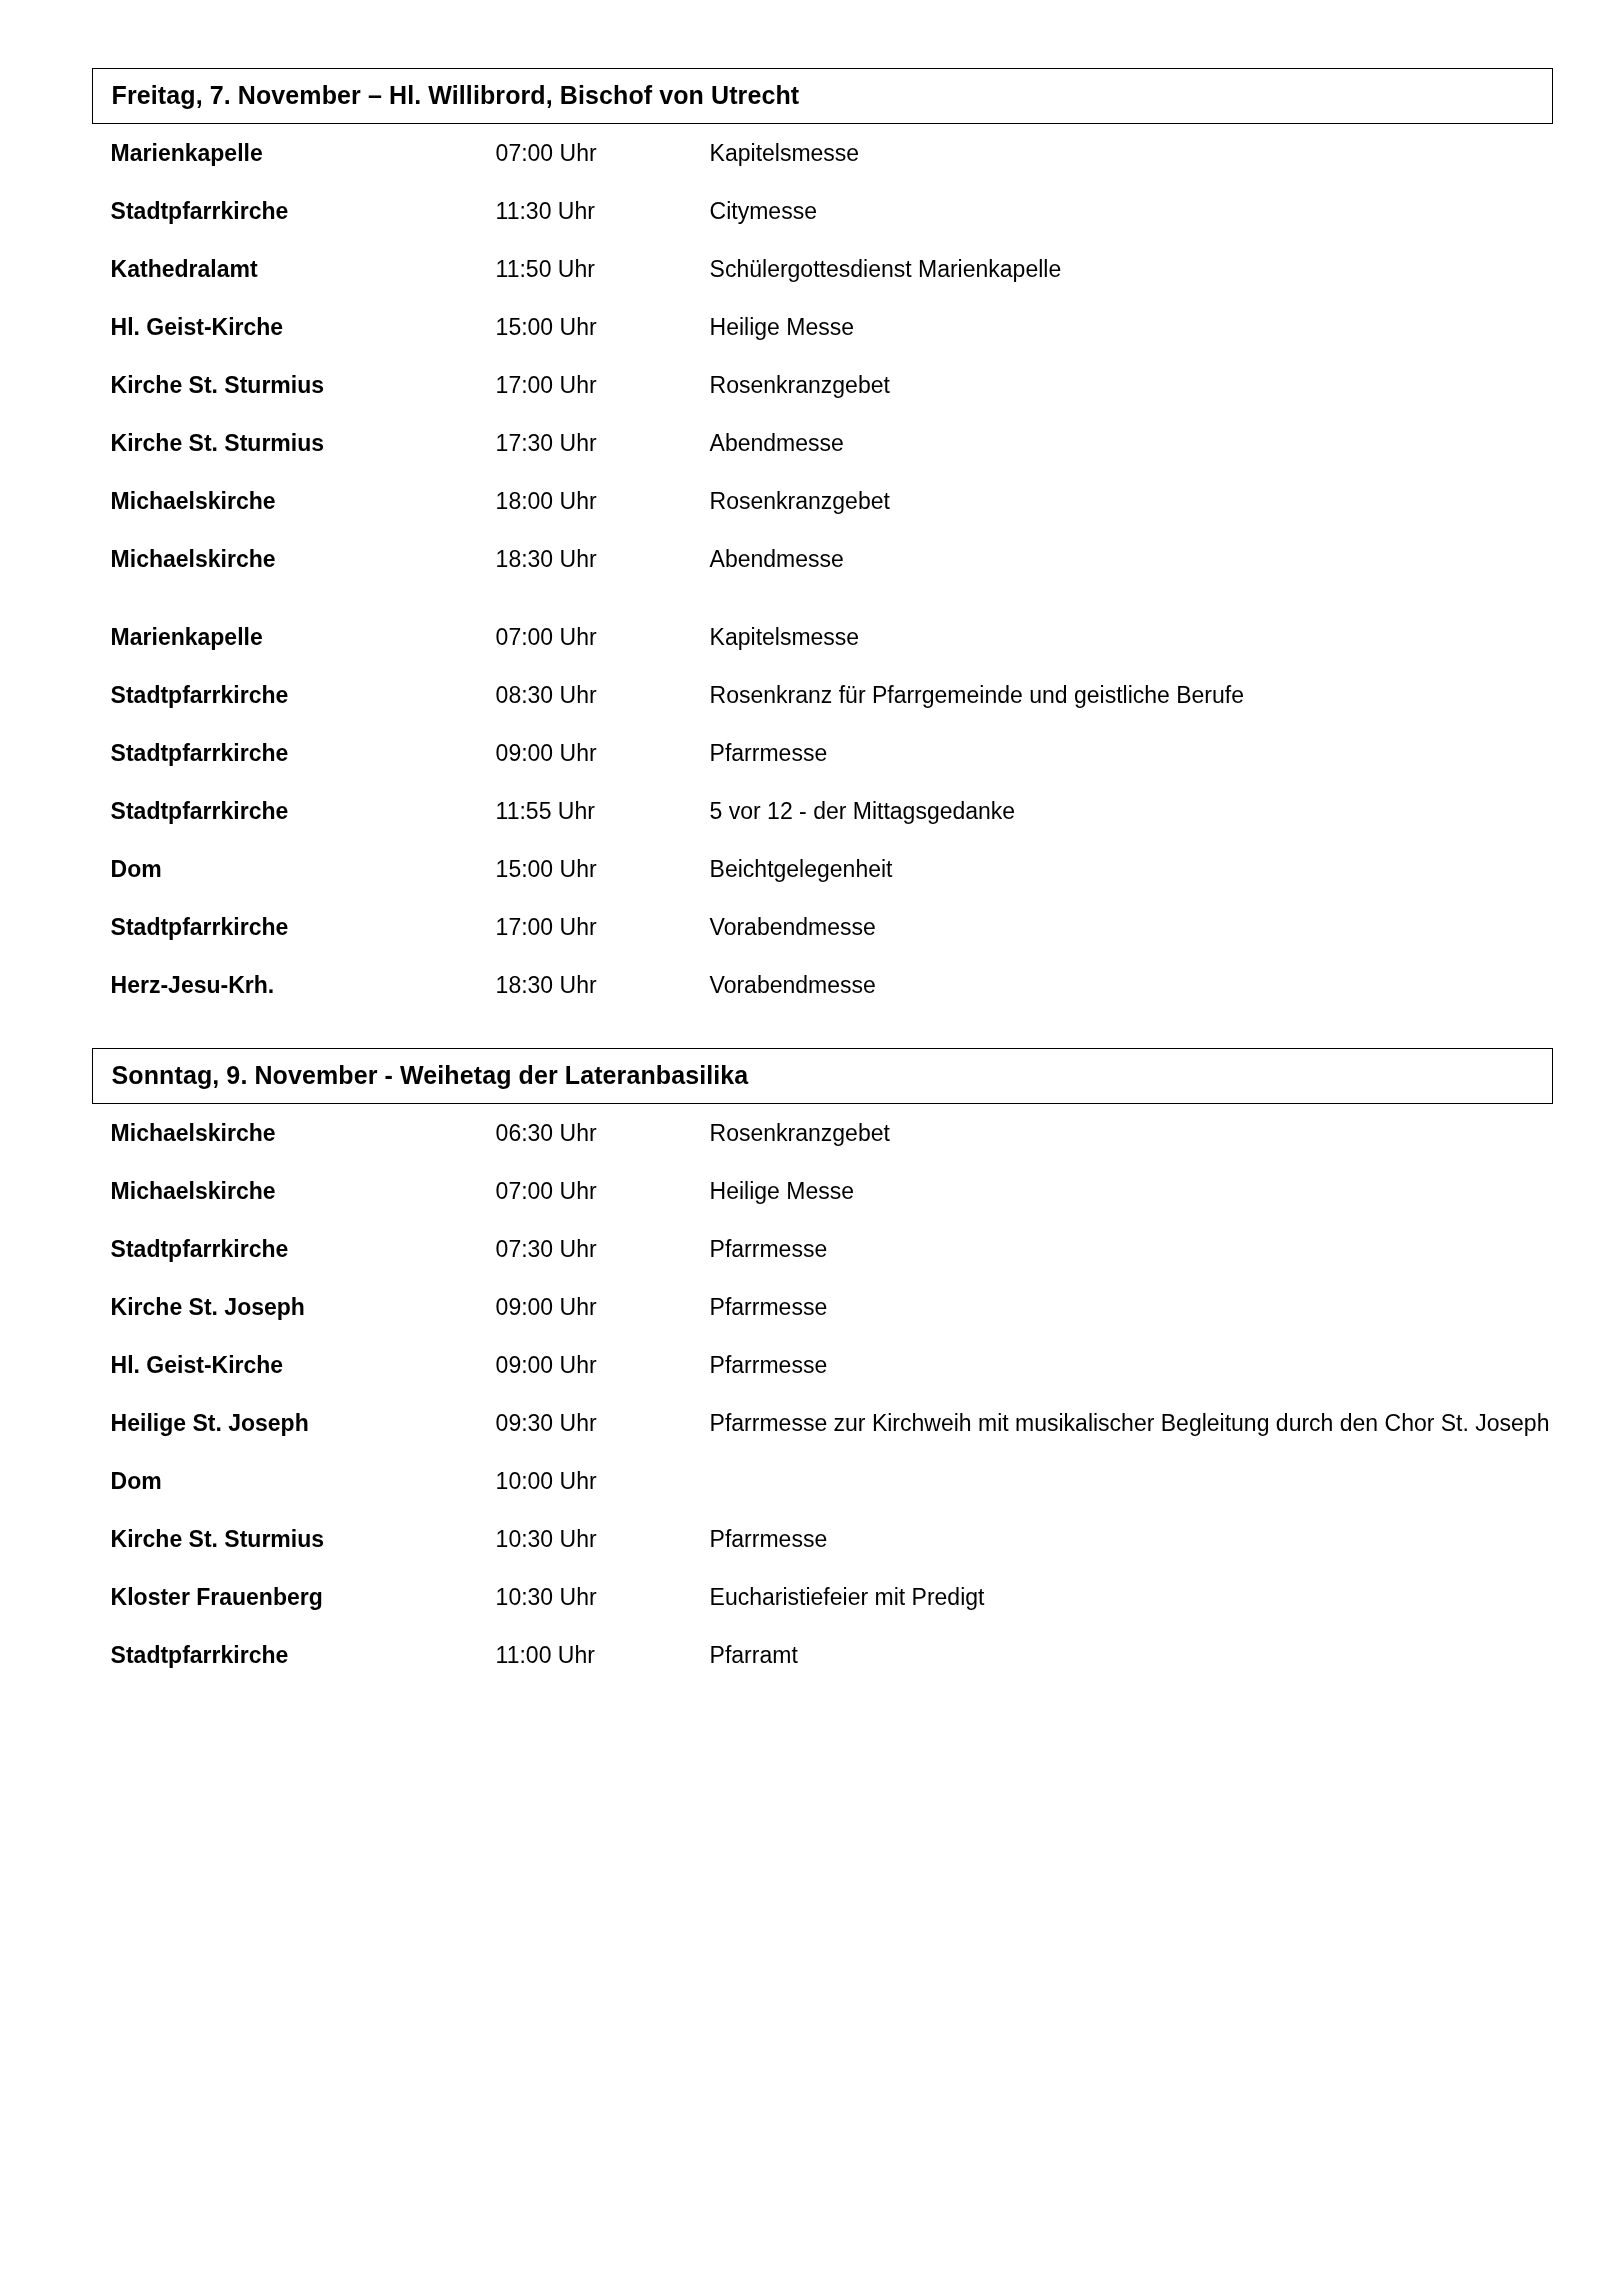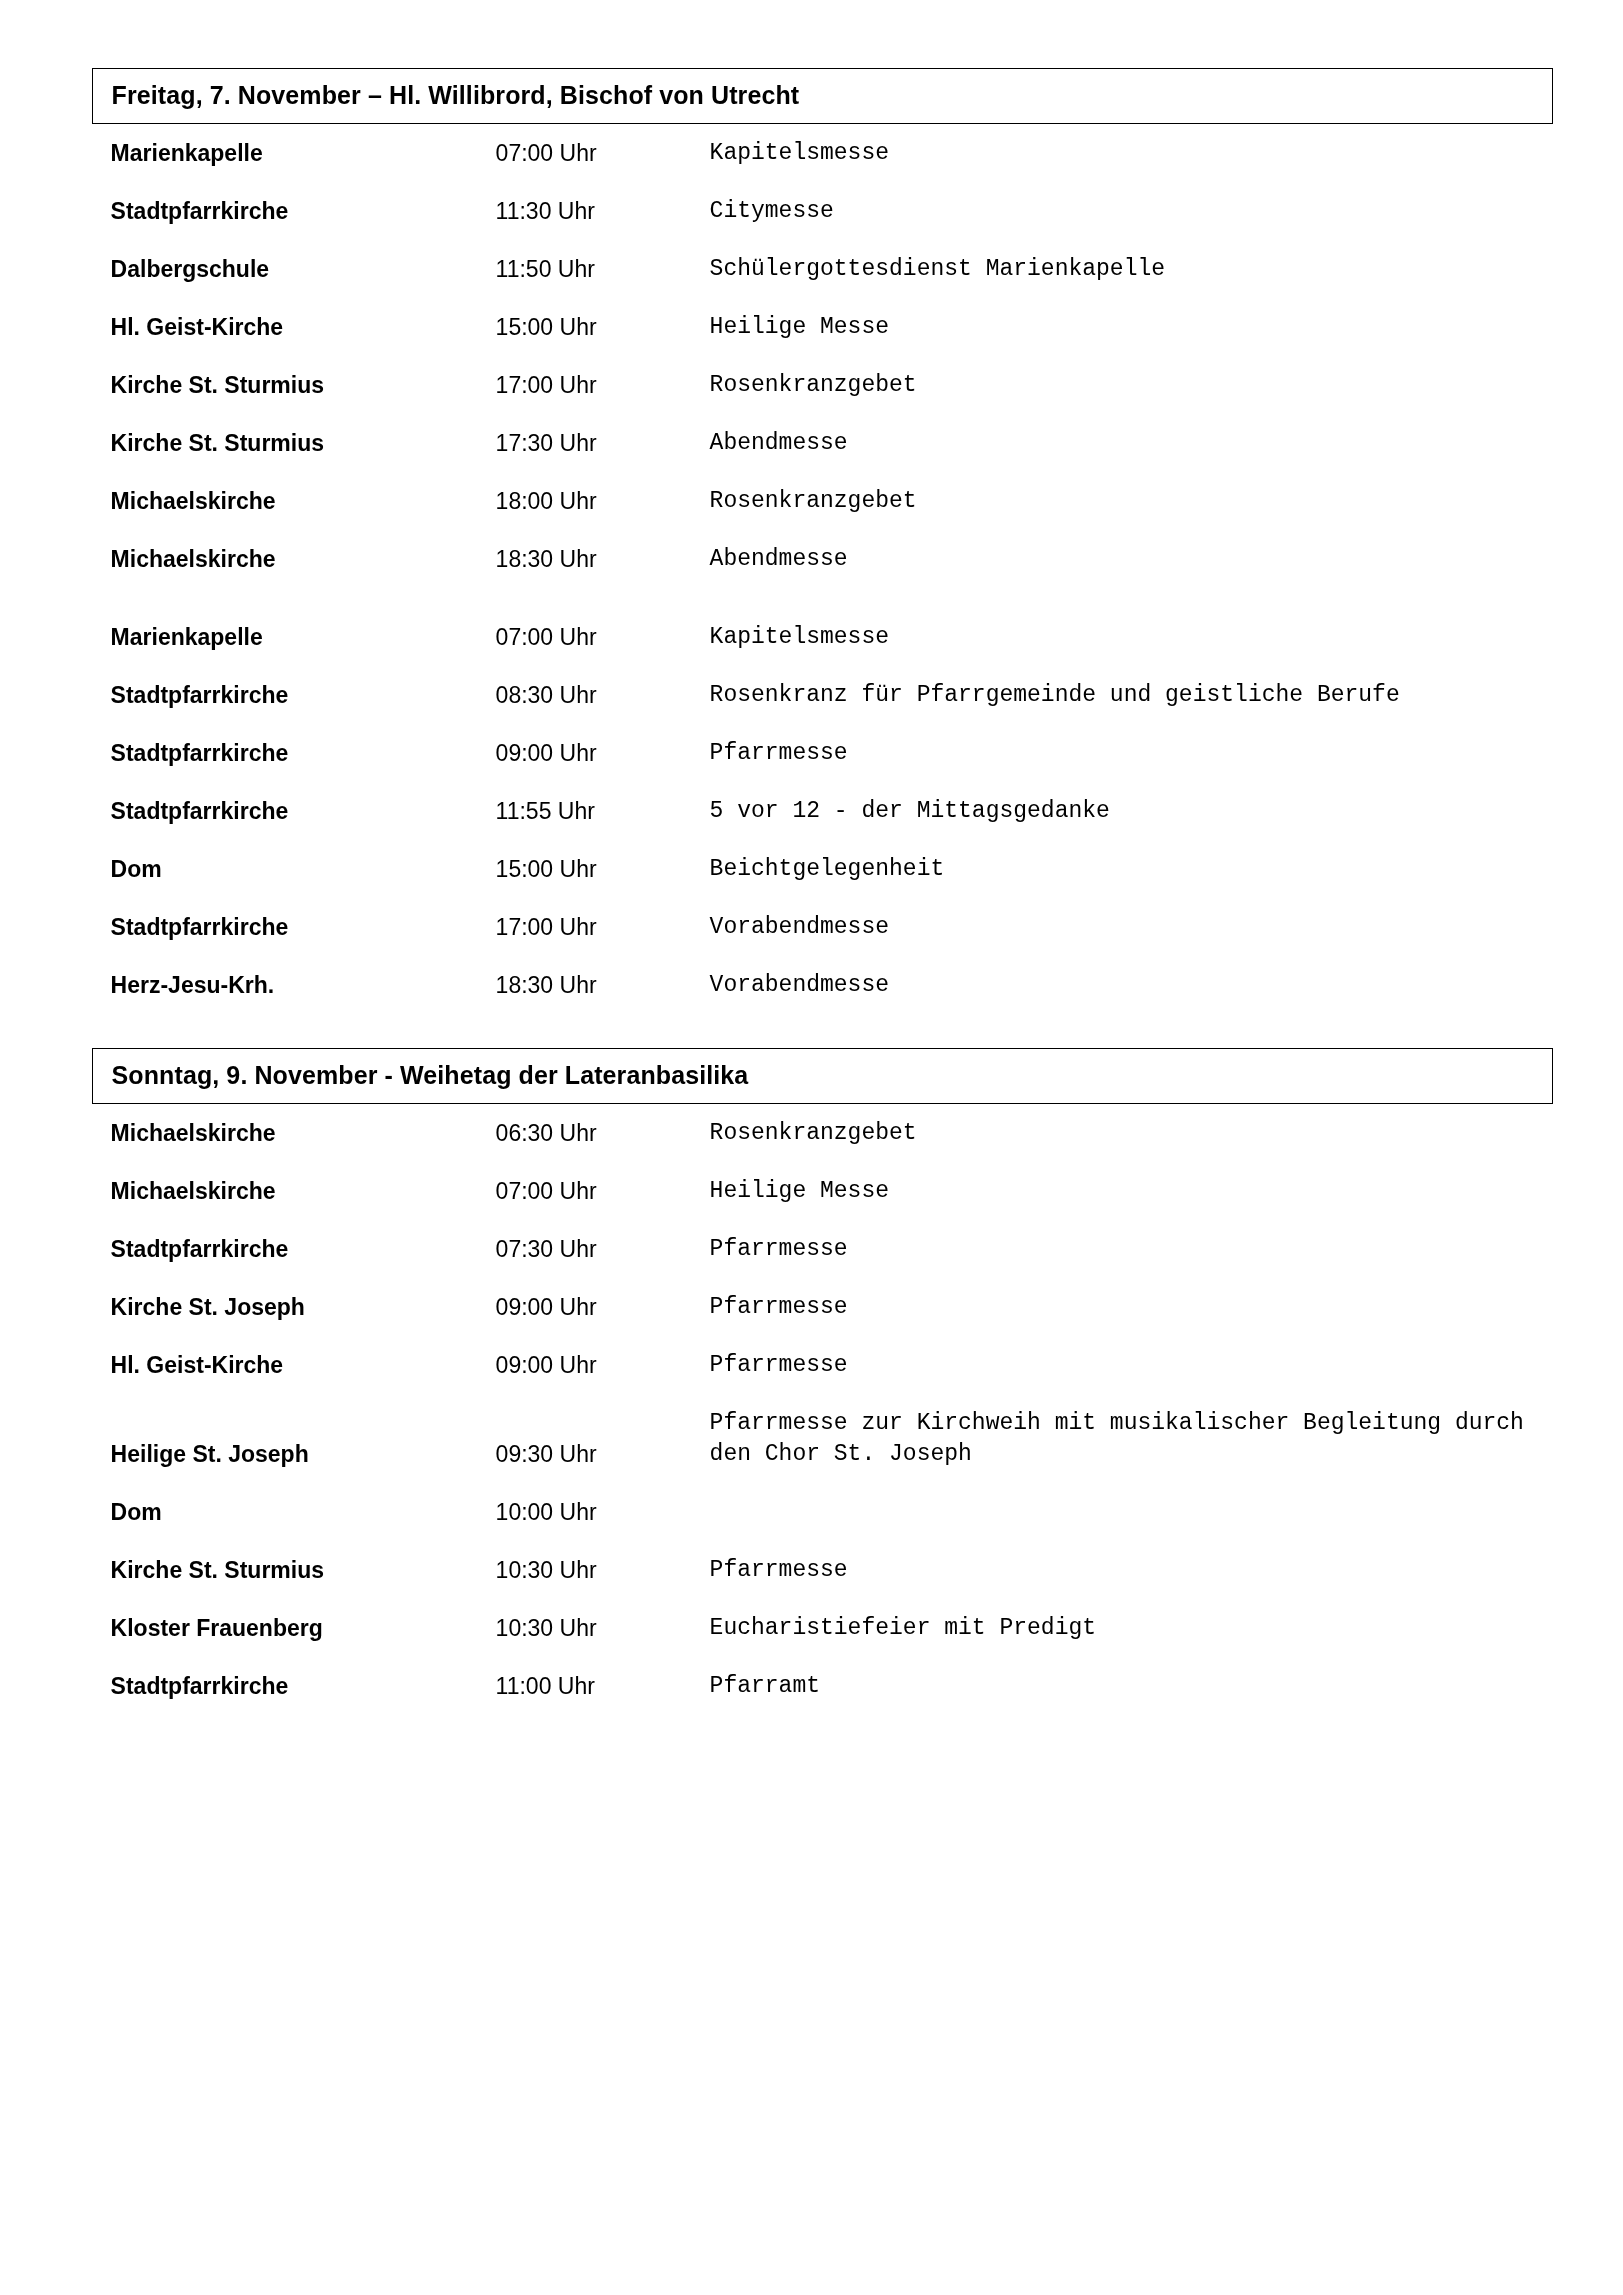--- a/index.html
+++ b/index.html
@@ -62,21 +62,20 @@
     width: 214px;
     flex: 0 0 214px;
     font-size: 23px;
     line-height: 1.35;
   }
   .entry-desc {
     flex: 1 1 auto;
     font-size: 23px;
     line-height: 1.35;
     max-width: 845px;
-    font-family: Liberation Mono, monospace;
   }
   .block-gap {
     height: 32px;
   }
 </style>
 </head>
 <body>
 
 <div class="page">
 
@@ -89,21 +88,21 @@
         <div class="entry-place">Marienkapelle</div>
         <div class="entry-time">07:00 Uhr</div>
         <div class="entry-desc">Kapitelsmesse</div>
       </div>
       <div class="entry">
         <div class="entry-place">Stadtpfarrkirche</div>
         <div class="entry-time">11:30 Uhr</div>
         <div class="entry-desc">Citymesse</div>
       </div>
       <div class="entry">
-        <div class="entry-place">Dalbergschule</div>
+        <div class="entry-place">Kathedralamt</div>
         <div class="entry-time">11:50 Uhr</div>
         <div class="entry-desc">Schülergottesdienst Marienkapelle</div>
       </div>
       <div class="entry">
         <div class="entry-place">Hl. Geist-Kirche</div>
         <div class="entry-time">15:00 Uhr</div>
         <div class="entry-desc">Heilige Messe</div>
       </div>
       <div class="entry">
         <div class="entry-place">Kirche St. Sturmius</div>

